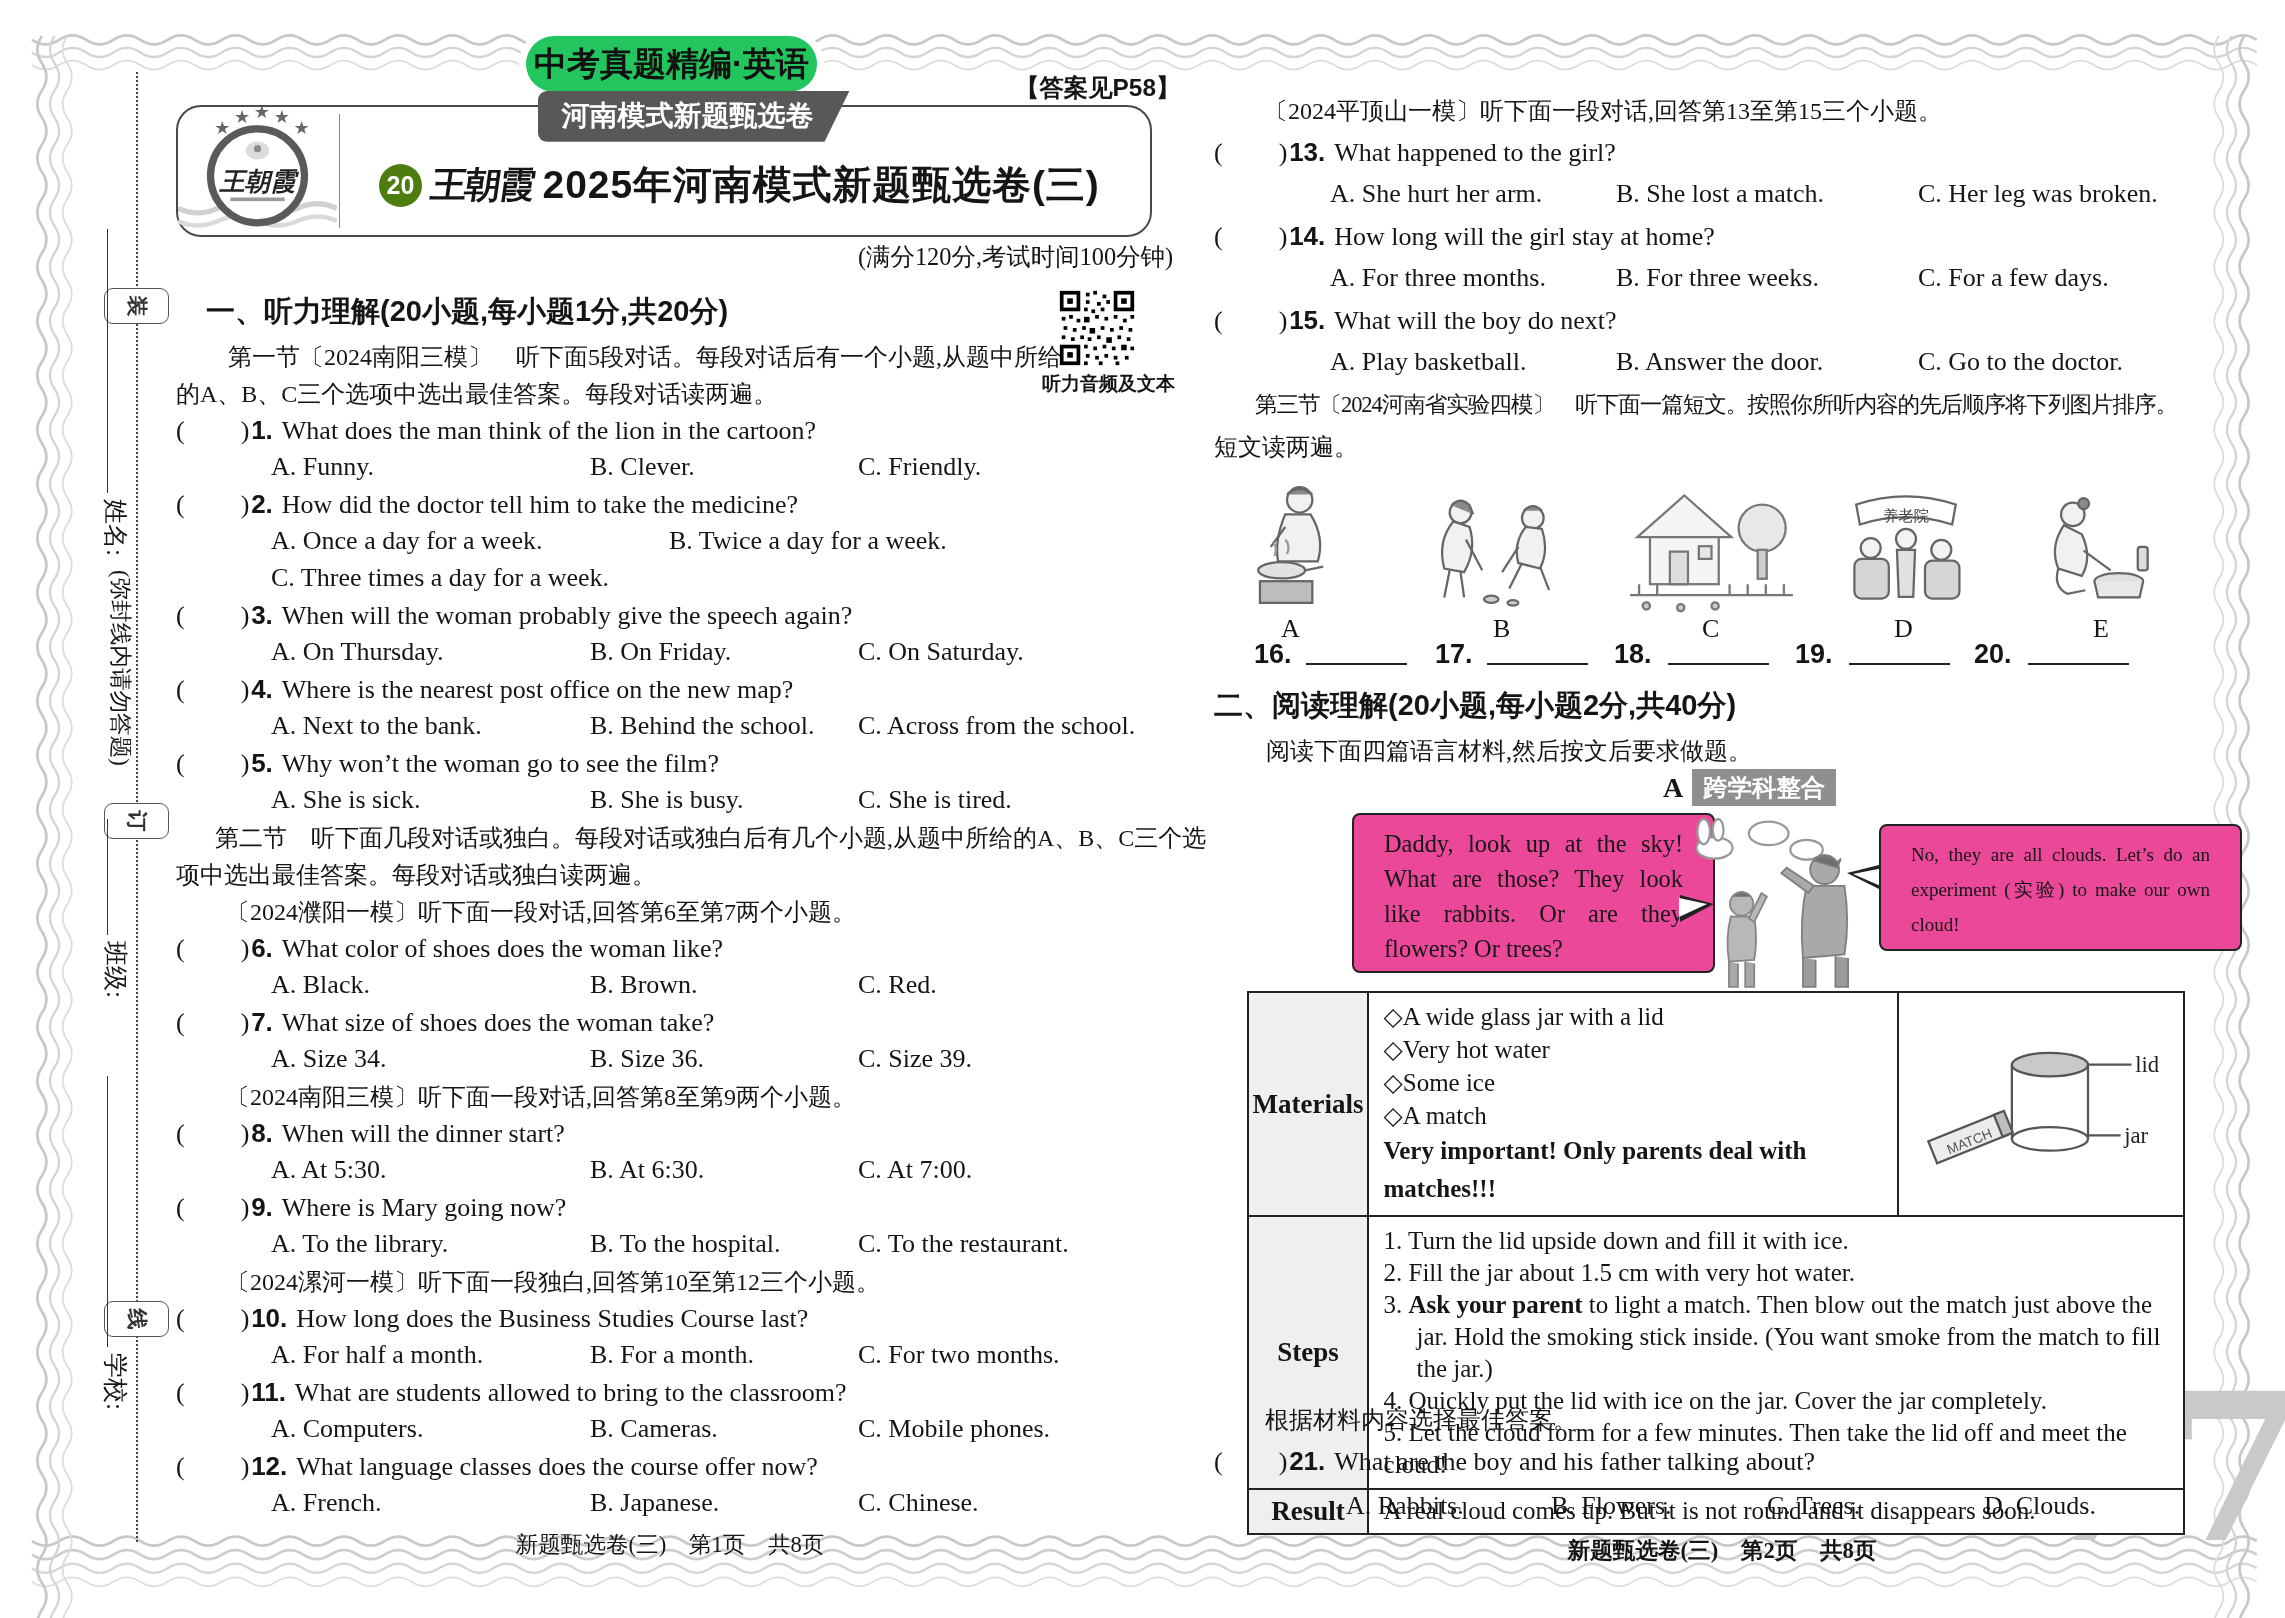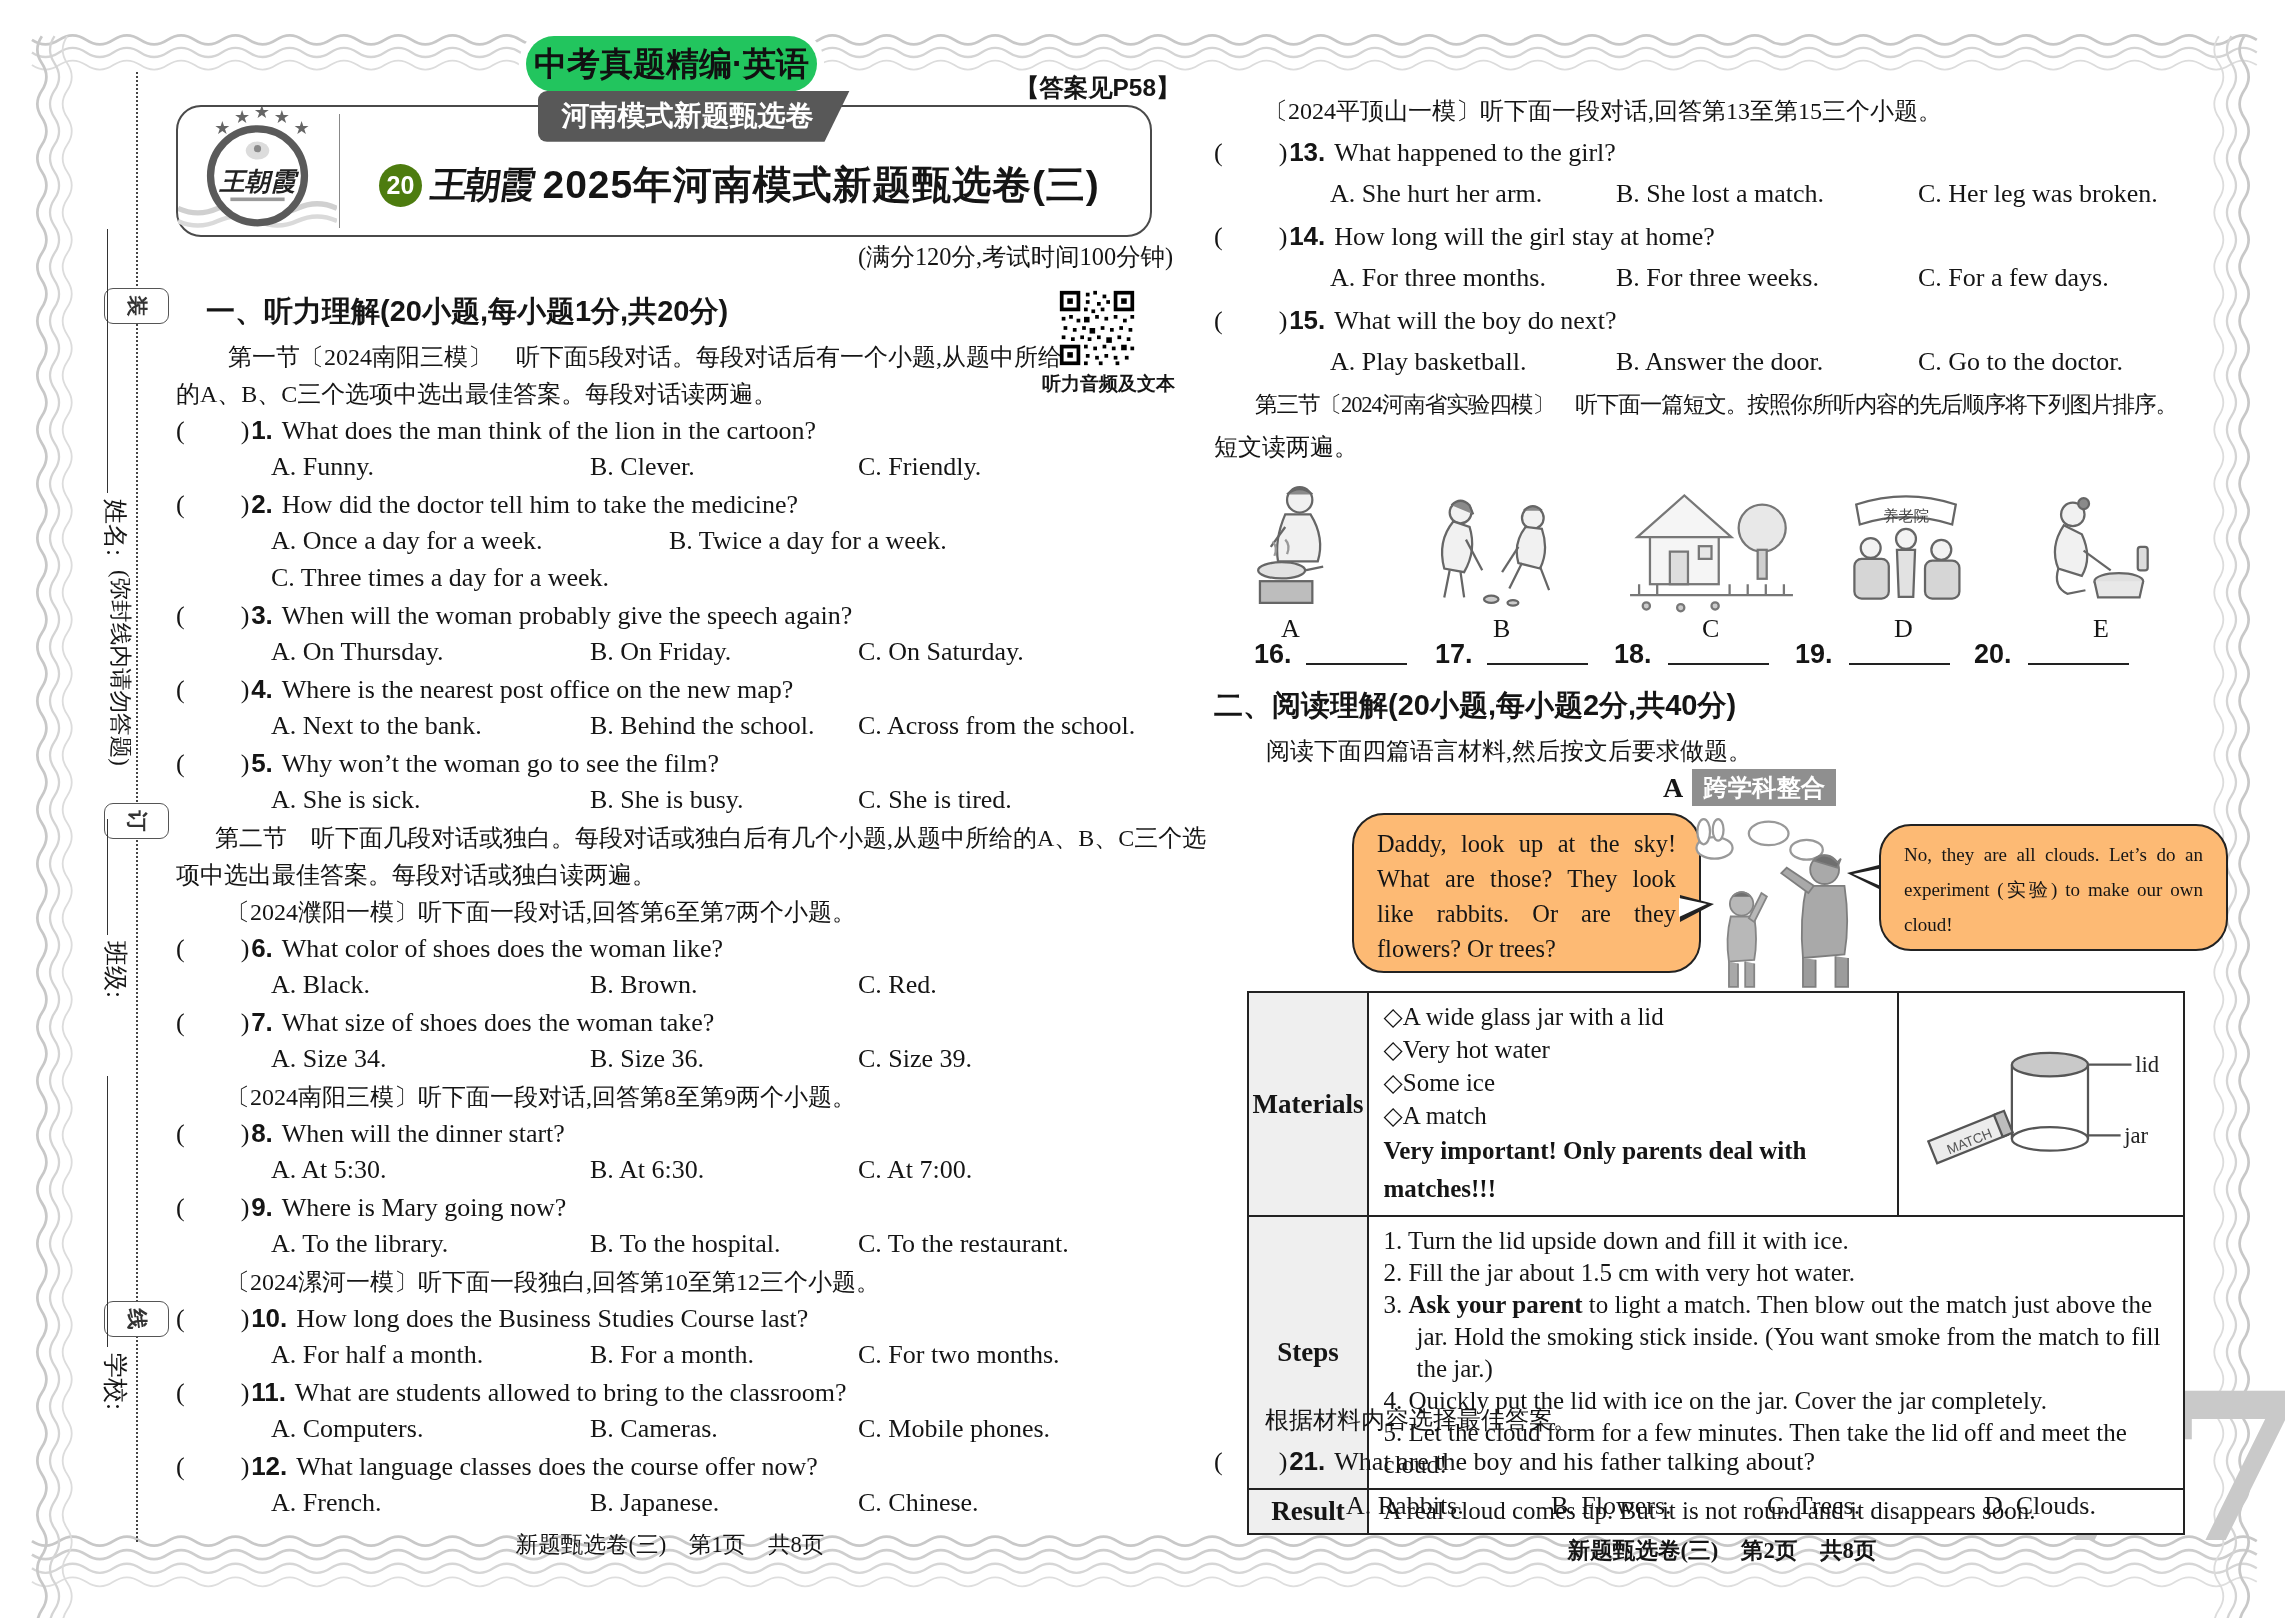--- a/index.html
+++ b/index.html
@@ -63,22 +63,22 @@
   .blankrow{position:absolute;left:1214px;top:639px;width:1016px;height:36px;}
   .bn{position:absolute;font:bold 27px "Liberation Sans",sans-serif;}
   .bl{position:absolute;top:23.5px;width:101px;border-bottom:2.3px solid #222;height:0;}
   
   .r-heading{position:absolute;left:1214px;top:686px;font:bold 29px "Liberation Sans",sans-serif;}
   .r-intro{position:absolute;left:1266px;top:735px;font:24px "Liberation Serif",serif;}
   .tagrow{position:absolute;left:1663px;top:769px;display:flex;align-items:center;gap:9px;}
   .tagA{font:bold 28px "Liberation Serif",serif;}
   .tagbox{background:#8f8f8f;color:#fff;font:bold 24.4px "Liberation Sans",sans-serif;padding:2.7px 11px;}
   .bubbles{position:absolute;left:1214px;top:808px;width:1016px;height:190px;}
-  .bub{position:absolute;border:2.7px solid #222;border-radius:32px;background:#fdba74;
-       font:24.4px "Liberation Serif",serif;text-align:justify;white-space:normal;line-height:35px;padding:11px 23px;}
+  .bub{position:absolute;border:2.7px solid #222;border-radius:8px;background:#ec4899;
+       font:24.4px "Liberation Serif",serif;text-align:justify;white-space:normal;line-height:35px;padding:11px 30px;}
   .bubL{left:138px;top:5.4px;width:299px;height:134px;}
   .bubR{left:665px;top:16.3px;width:299px;height:101px;font-size:19px;}
   .tail{position:absolute;width:0;height:0;}
   
   .tbl{position:absolute;left:1247px;top:991px;width:934px;border:2.7px solid #222;background:#fff;}
   .trow{display:flex;border-top:2.7px solid #222;}
   .trow.first{border-top:0;}
   .th{flex:0 0 118px;border-right:2.7px solid #222;display:flex;align-items:center;justify-content:center;
       font:bold 27px "Liberation Serif",serif;background:#efefef;}
   .td{padding:7.2px 14.5px;white-space:normal;font:25px "Liberation Serif",serif;}

